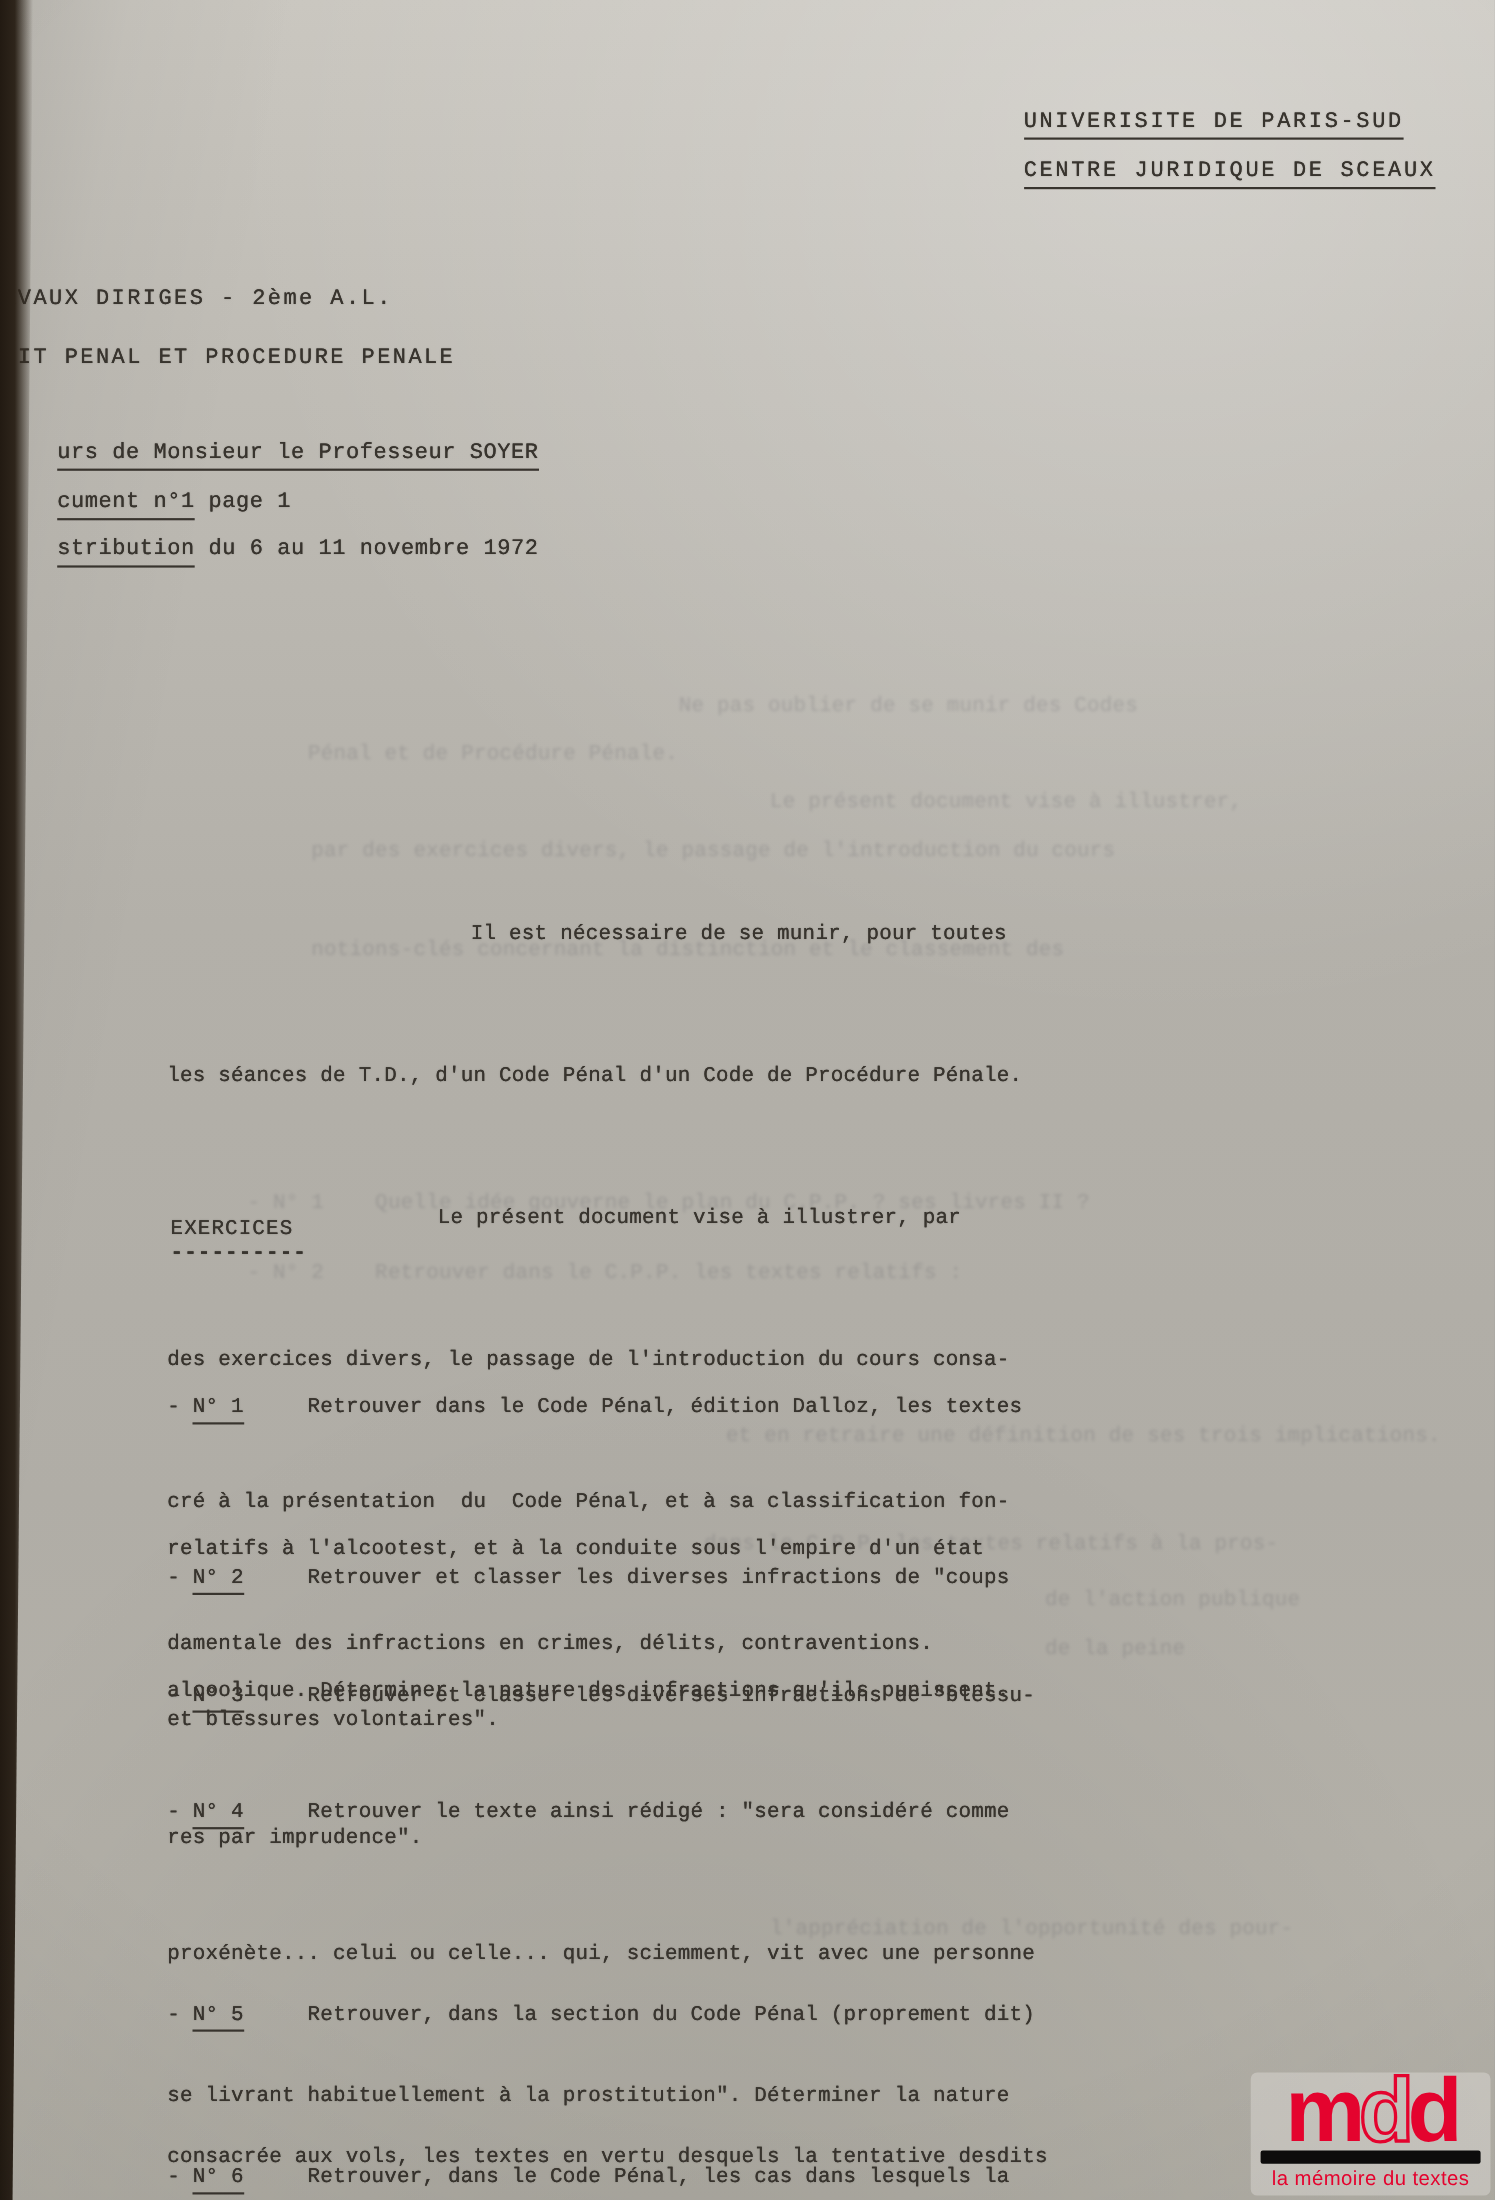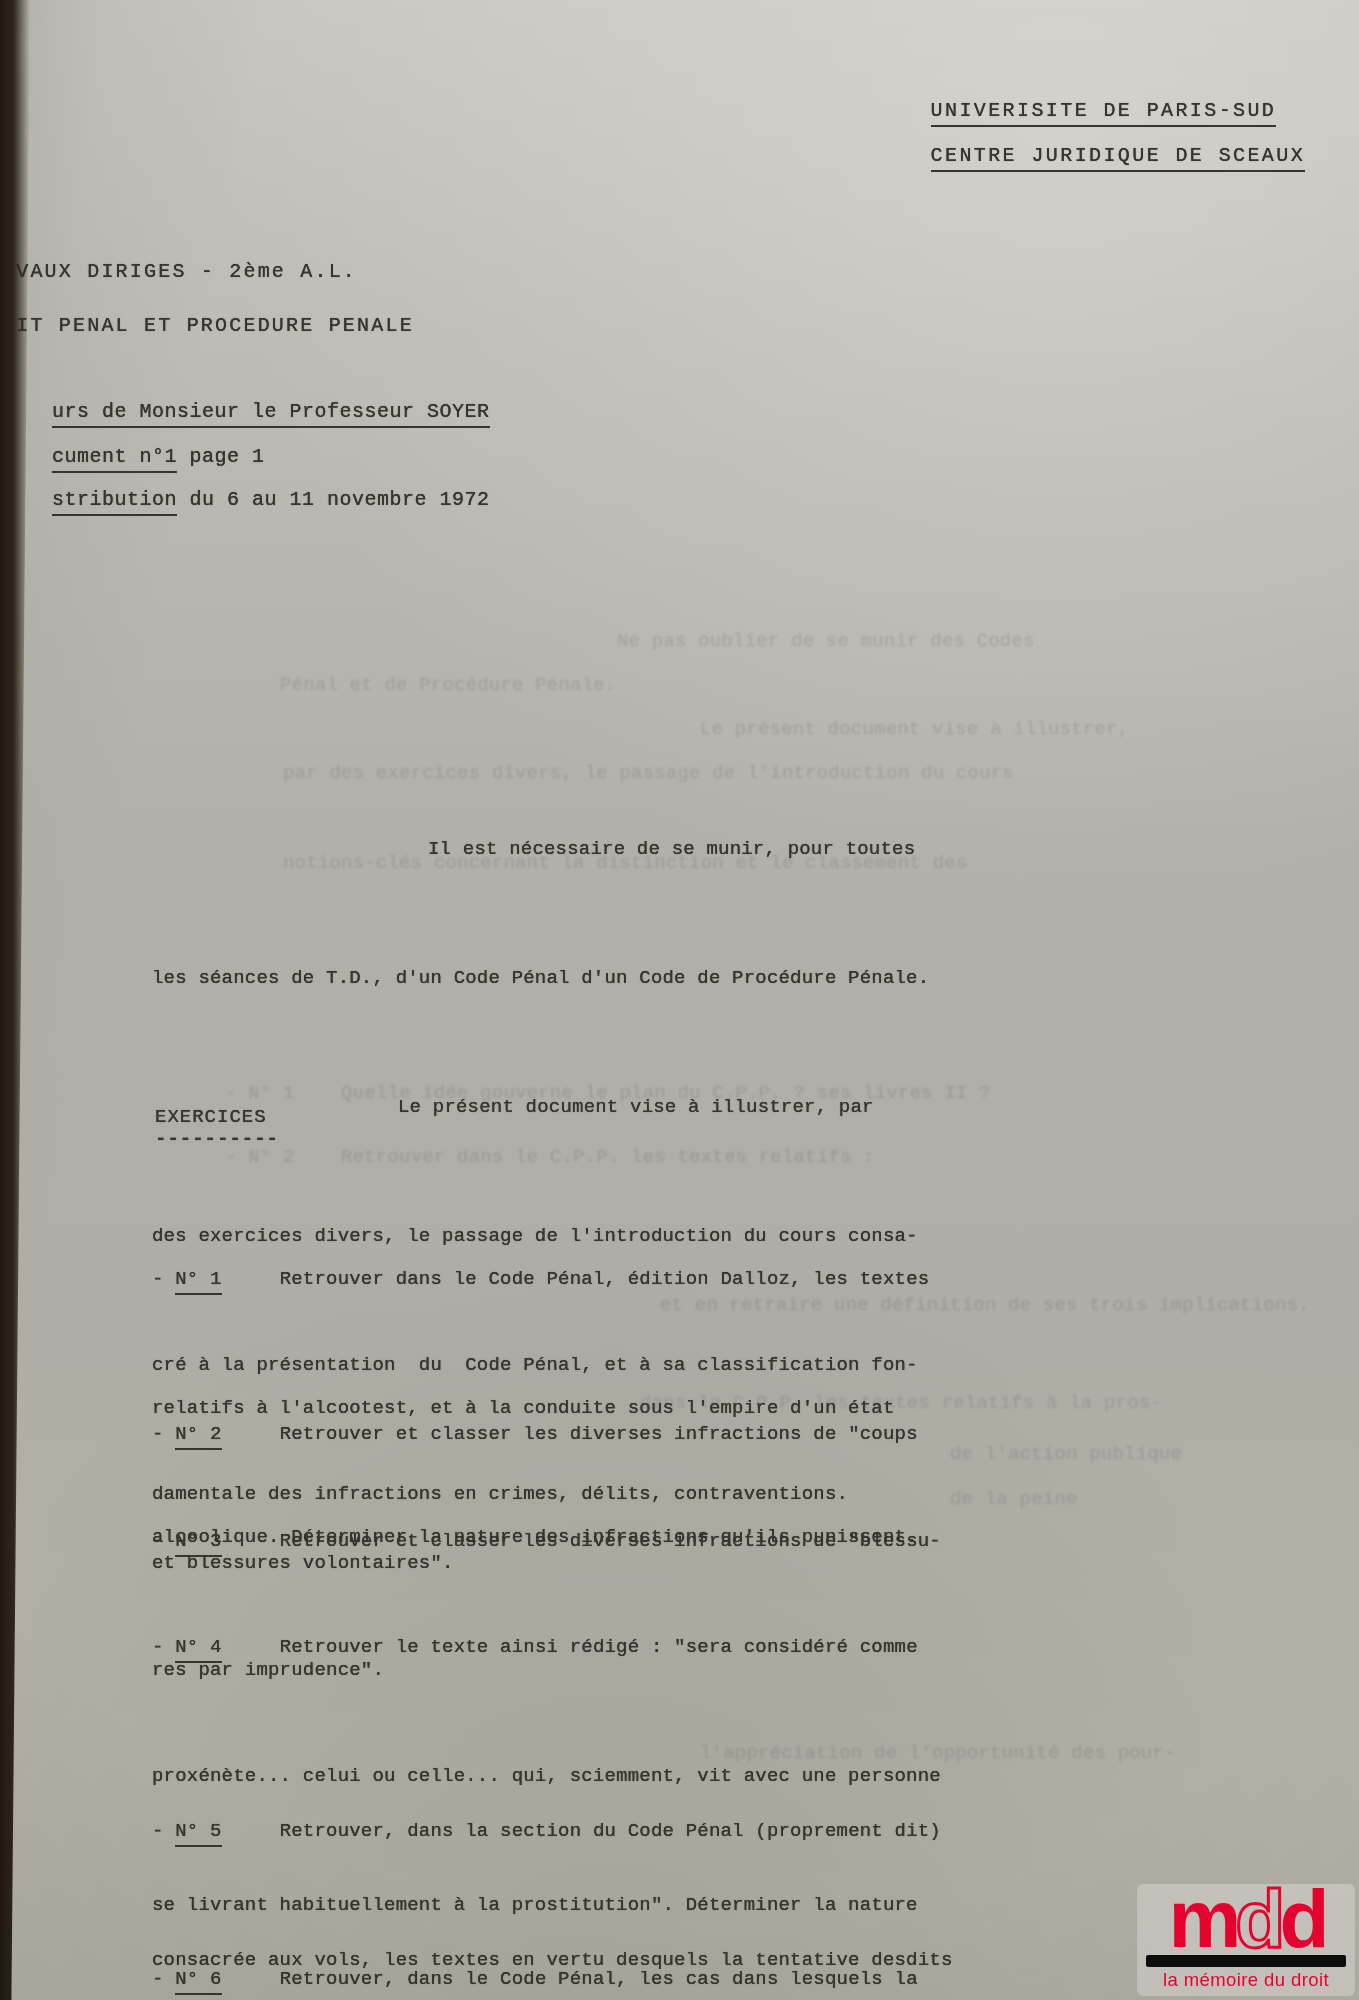--- a/index.html
+++ b/index.html
@@ -150,18 +150,18 @@
   </div>
 
   <div class="type body-t ex-block" style="top:1872px;">
     <div><span class="ex-dash">- </span><span class="u">N° 6</span><span class="ex-sp"></span><span>Retrouver, dans le Code Pénal, les cas dans lesquels la</span></div>
     
   </div>
 
   <div class="logo">
     <div class="logo-mdd"><span>m</span><span class="logo-d-outline">d</span><span>d</span></div>
     <div class="logo-bar"></div>
-    <div class="logo-tagline">la mémoire du droit</div>
+    <div class="logo-tagline">la mémoire du textes</div>
   </div>
 
   <div class="spine"></div>
   <div class="vignette"></div>
 </div>
 
 </body></html>

